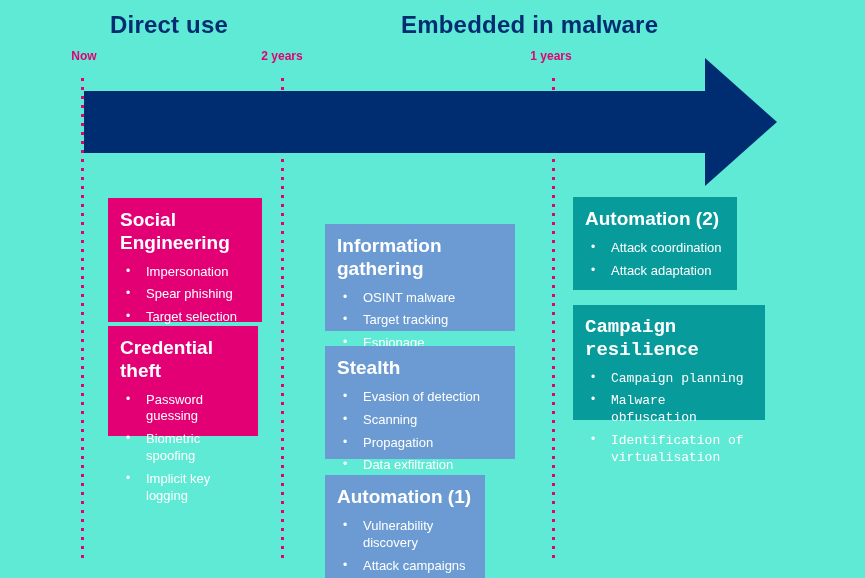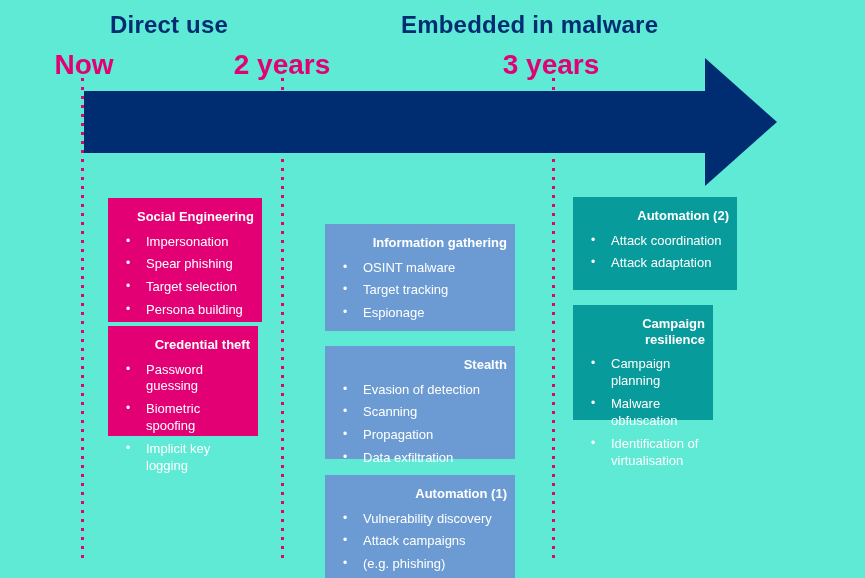--- a/index.html
+++ b/index.html
@@ -21,21 +21,21 @@
     letter-spacing: 0.2px;
     white-space: nowrap;
   }
   #hdr-direct { left: 110px; }
   #hdr-embedded { left: 401px; }
 
   .marker {
     position: absolute;
     top: 49px;
     transform: translateX(-50%);
-    font-size: 28px;
+    font-size: 12px;
     font-weight: bold;
     color: #e20074;
     white-space: nowrap;
   }
   #marker-now { left: 84px; }
   #marker-2y  { left: 282px; }
   #marker-5y  { left: 551px; }
 
   .dotline {
     position: absolute;
@@ -68,56 +68,55 @@
   }
 
   .box {
     position: absolute;
     box-sizing: border-box;
     color: #ffffff;
     padding: 11px 8px 8px 12px;
   }
   .box h3 {
     margin: 0 0 9px 0;
-    font-size: 13px;
+    font-size: 19px;
     font-weight: bold;
     line-height: 1.2;
-    text-align: right;
   }
   .box ul { margin: 0; padding: 0; list-style: none; font-size: 13px; }
   .box li { display: flex; margin-bottom: 6px; line-height: 1.3; }
   .box li .dot {
     width: 12px; min-width: 12px;
     margin-left: 2px; margin-right: 12px;
     font-size: 12px;
     text-align: center;
   }
   .pink { background: #e20074; }
   .blue { background: #6b9bd2; margin-top: 27px; }
   .teal { background: #089b9b; }
 
   #box-se { left: 108px; top: 198px; width: 154px; height: 124px; }
   #box-ct { left: 108px; top: 326px; width: 150px; height: 110px; }
   #box-ig { left: 325px; top: 197px; width: 190px; height: 107px; }
   #box-st { left: 325px; top: 319px; width: 190px; height: 113px; }
-  #box-a1 { left: 325px; top: 448px; width: 190px; height: 104px; }
+  #box-a1 { left: 325px; top: 448px; width: 160px; height: 104px; }
   #box-a2 { left: 573px; top: 197px; width: 164px; height: 93px;  }
-  #box-cr { left: 573px; top: 305px; width: 140px; height: 115px; }
+  #box-cr { left: 573px; top: 305px; width: 192px; height: 115px; font-family: Liberation Mono, monospace; }
 </style>
 </head>
 <body>
 
 <div class="canvas">
 
   <div class="phase-header" id="hdr-direct">Direct use</div>
   <div class="phase-header" id="hdr-embedded">Embedded in malware</div>
 
   <div class="marker" id="marker-now">Now</div>
   <div class="marker" id="marker-2y">2 years</div>
-  <div class="marker" id="marker-5y">3 years</div>
+  <div class="marker" id="marker-5y">1 years</div>
 
   <div class="dotline" id="dotline-now"></div>
   <div class="dotline" id="dotline-2y"></div>
   <div class="dotline" id="dotline-5y"></div>
 
   <div class="arrow-body"></div>
   <div class="arrow-head"></div>
 
   <div class="box pink" id="box-se">
     <h3>Social Engineering</h3>

